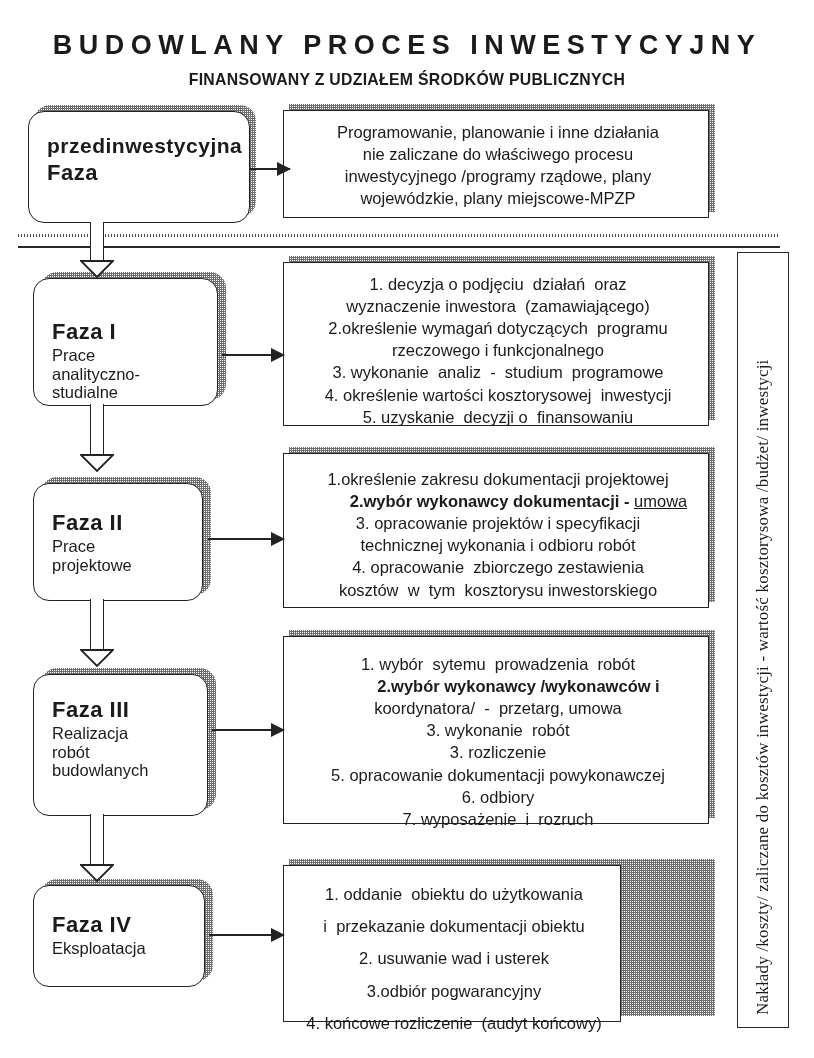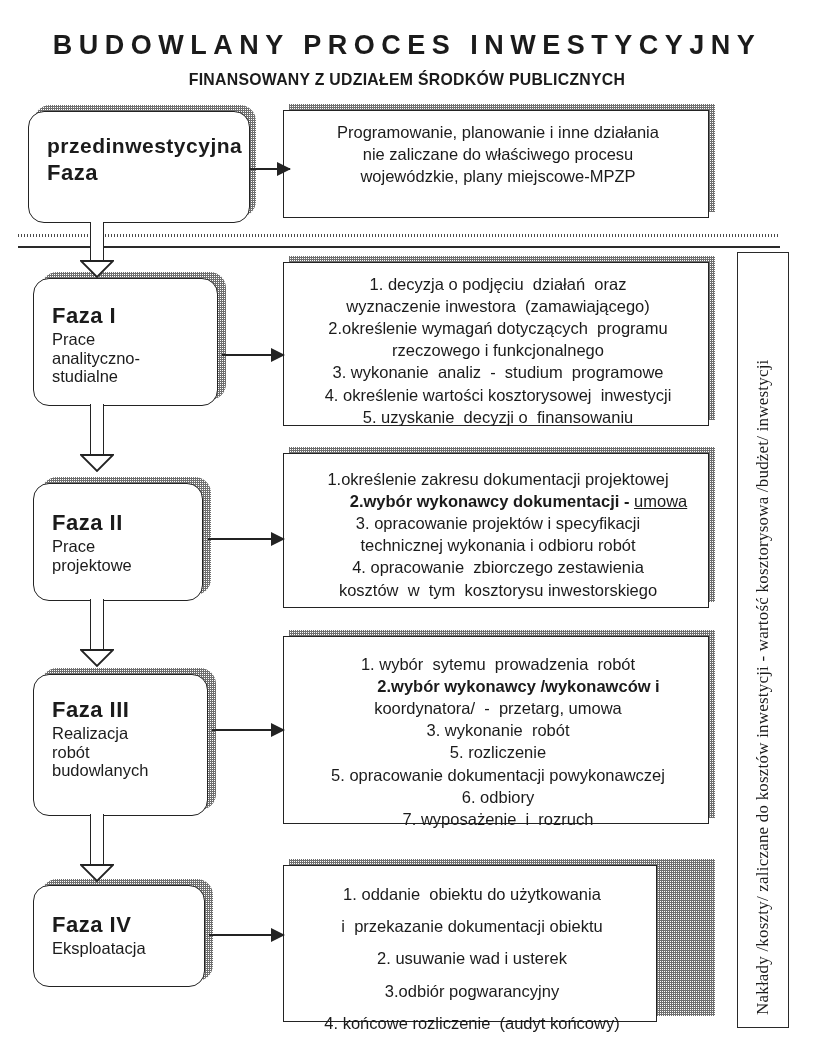--- a/index.html
+++ b/index.html
@@ -188,37 +188,38 @@
   <div class="phase-title wide">przedinwestycyjna</div>
   <div class="phase-title">Faza</div>
 </div>
 
 <div class="h-arrow" style="left:250px; top:168px; width:40px;"></div>
 
 <div class="desc-shadow" style="left:289px; top:104px; width:426px; height:108px;"></div>
 <div class="desc-box" style="left:283px; top:110px; width:426px; height:108px; padding-top:10px;">
   <div class="desc-line">Programowanie, planowanie i inne działania</div>
   <div class="desc-line">nie zaliczane do właściwego procesu</div>
+  <div class="desc-line">inwestycyjnego /programy rządowe, plany</div>
   <div class="desc-line">wojewódzkie, plany miejscowe-MPZP</div>
 </div>
 
 <div class="v-arrow" style="left:80px; top:222px; width:34px; height:60px;">
   <div class="shaft" style="height:44px;"></div>
   <div class="head">
     <svg width="34" height="18" viewBox="0 0 34 18">
       <polygon points="1,1 33,1 17,17" fill="#ffffff" stroke="#232323" stroke-width="1.8"></polygon>
     </svg>
   </div>
 </div>
 
 <div class="dotted-rule" style="left:18px; top:234px; width:762px;"></div>
 <div class="solid-rule" style="left:18px; top:246px; width:762px;"></div>
 
 <div class="phase-shadow" style="left:41px; top:272px; width:185px; height:128px;"></div>
-<div class="phase-box" style="left:33px; top:278px; width:185px; height:128px; padding-top:24px;">
+<div class="phase-box" style="left:33px; top:278px; width:185px; height:128px; padding-top:40px;">
   <div class="phase-title">Faza I</div>
   <div class="phase-sub">Prace
 analityczno-
 studialne</div>
 </div>
 
 <div class="h-arrow" style="left:222px; top:354px; width:62px;"></div>
 
 <div class="desc-shadow" style="left:289px; top:256px; width:426px; height:164px;"></div>
 <div class="desc-box" style="left:283px; top:262px; width:426px; height:164px; padding-top:10px;">
@@ -277,21 +278,21 @@
 </div>
 
 <div class="h-arrow" style="left:212px; top:729px; width:72px;"></div>
 
 <div class="desc-shadow" style="left:289px; top:630px; width:426px; height:188px;"></div>
 <div class="desc-box" style="left:283px; top:636px; width:426px; height:188px; padding-top:16px;">
   <div class="desc-line">1. wybór  sytemu  prowadzenia  robót</div>
   <div class="desc-line b">2.wybór wykonawcy /wykonawców i</div>
   <div class="desc-line"><span class="b">koordynatora/</span><span>  -  przetarg, umowa</span></div>
   <div class="desc-line">3. wykonanie  robót</div>
-  <div class="desc-line">5. rozliczenie</div>
+  <div class="desc-line">3. rozliczenie</div>
   <div class="desc-line">5. opracowanie dokumentacji powykonawczej</div>
   <div class="desc-line">6. odbiory</div>
   <div class="desc-line">7. wyposażenie  i  rozruch</div>
 </div>
 
 <div class="v-arrow" style="left:80px; top:814px; width:34px; height:72px;">
   <div class="shaft" style="height:56px;"></div>
   <div class="head">
     <svg width="34" height="18" viewBox="0 0 34 18">
       <polygon points="1,1 33,1 17,17" fill="#ffffff" stroke="#232323" stroke-width="1.8"></polygon>
@@ -301,21 +302,21 @@
 
 <div class="phase-shadow" style="left:41px; top:879px; width:172px; height:102px;"></div>
 <div class="phase-box" style="left:33px; top:885px; width:172px; height:102px; padding-top:26px;">
   <div class="phase-title">Faza  IV</div>
   <div class="phase-sub">Eksploatacja</div>
 </div>
 
 <div class="h-arrow" style="left:209px; top:934px; width:75px;"></div>
 
 <div class="desc-shadow" style="left:289px; top:859px; width:426px; height:157px;"></div>
-<div class="desc-box" style="left:283px; top:865px; width:374px; height:157px; padding-top:12px;">
+<div class="desc-box" style="left:283px; top:865px; width:338px; height:157px; padding-top:12px;">
   <div class="desc-line spaced">1. oddanie  obiektu do użytkowania</div>
   <div class="desc-line spaced">i  przekazanie dokumentacji obiektu</div>
   <div class="desc-line spaced">2. usuwanie wad i usterek</div>
   <div class="desc-line spaced">3.odbiór pogwarancyjny</div>
   <div class="desc-line spaced">4. końcowe rozliczenie  (audyt końcowy)</div>
 </div>
 
 <div class="side-panel" style="left:737px; top:252px; width:52px; height:776px;">
   <span class="vtext">Nakłady /koszty/ zaliczane do kosztów inwestycji -  wartość  kosztorysowa  /budżet/  inwestycji</span>
 </div>

